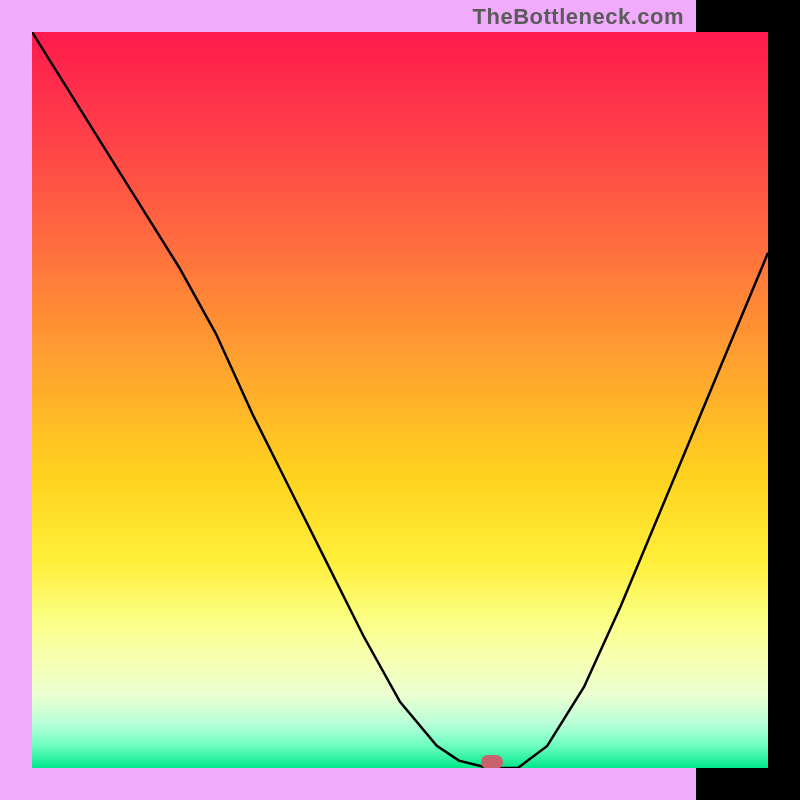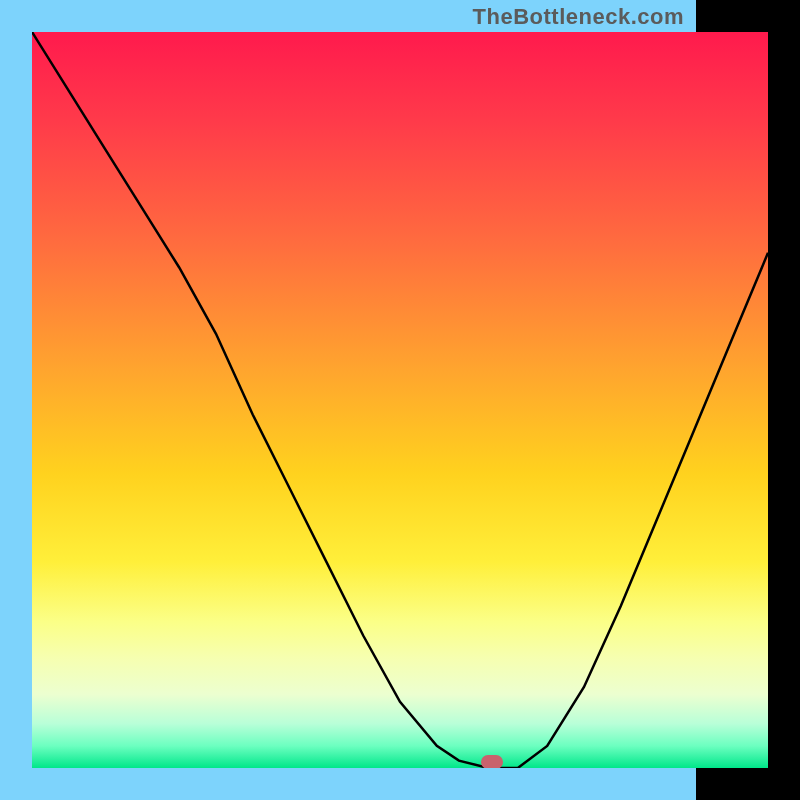--- a/index.html
+++ b/index.html
@@ -8,21 +8,21 @@
     width: 800px;
     height: 800px;
     background: #000;
     overflow: hidden;
     font-family: Arial, Helvetica, sans-serif;
   }
   .frame {
     position: relative;
     width: 696px;
     height: 800px;
-    background: #7dd3fc;
+    background: #f0abfc;
   }
   .watermark {
     position: absolute;
     top: 4px;
     right: 12px;
     color: #5b5b5b;
     font-size: 22px;
     font-weight: 600;
     letter-spacing: 0.5px;
     z-index: 5;

